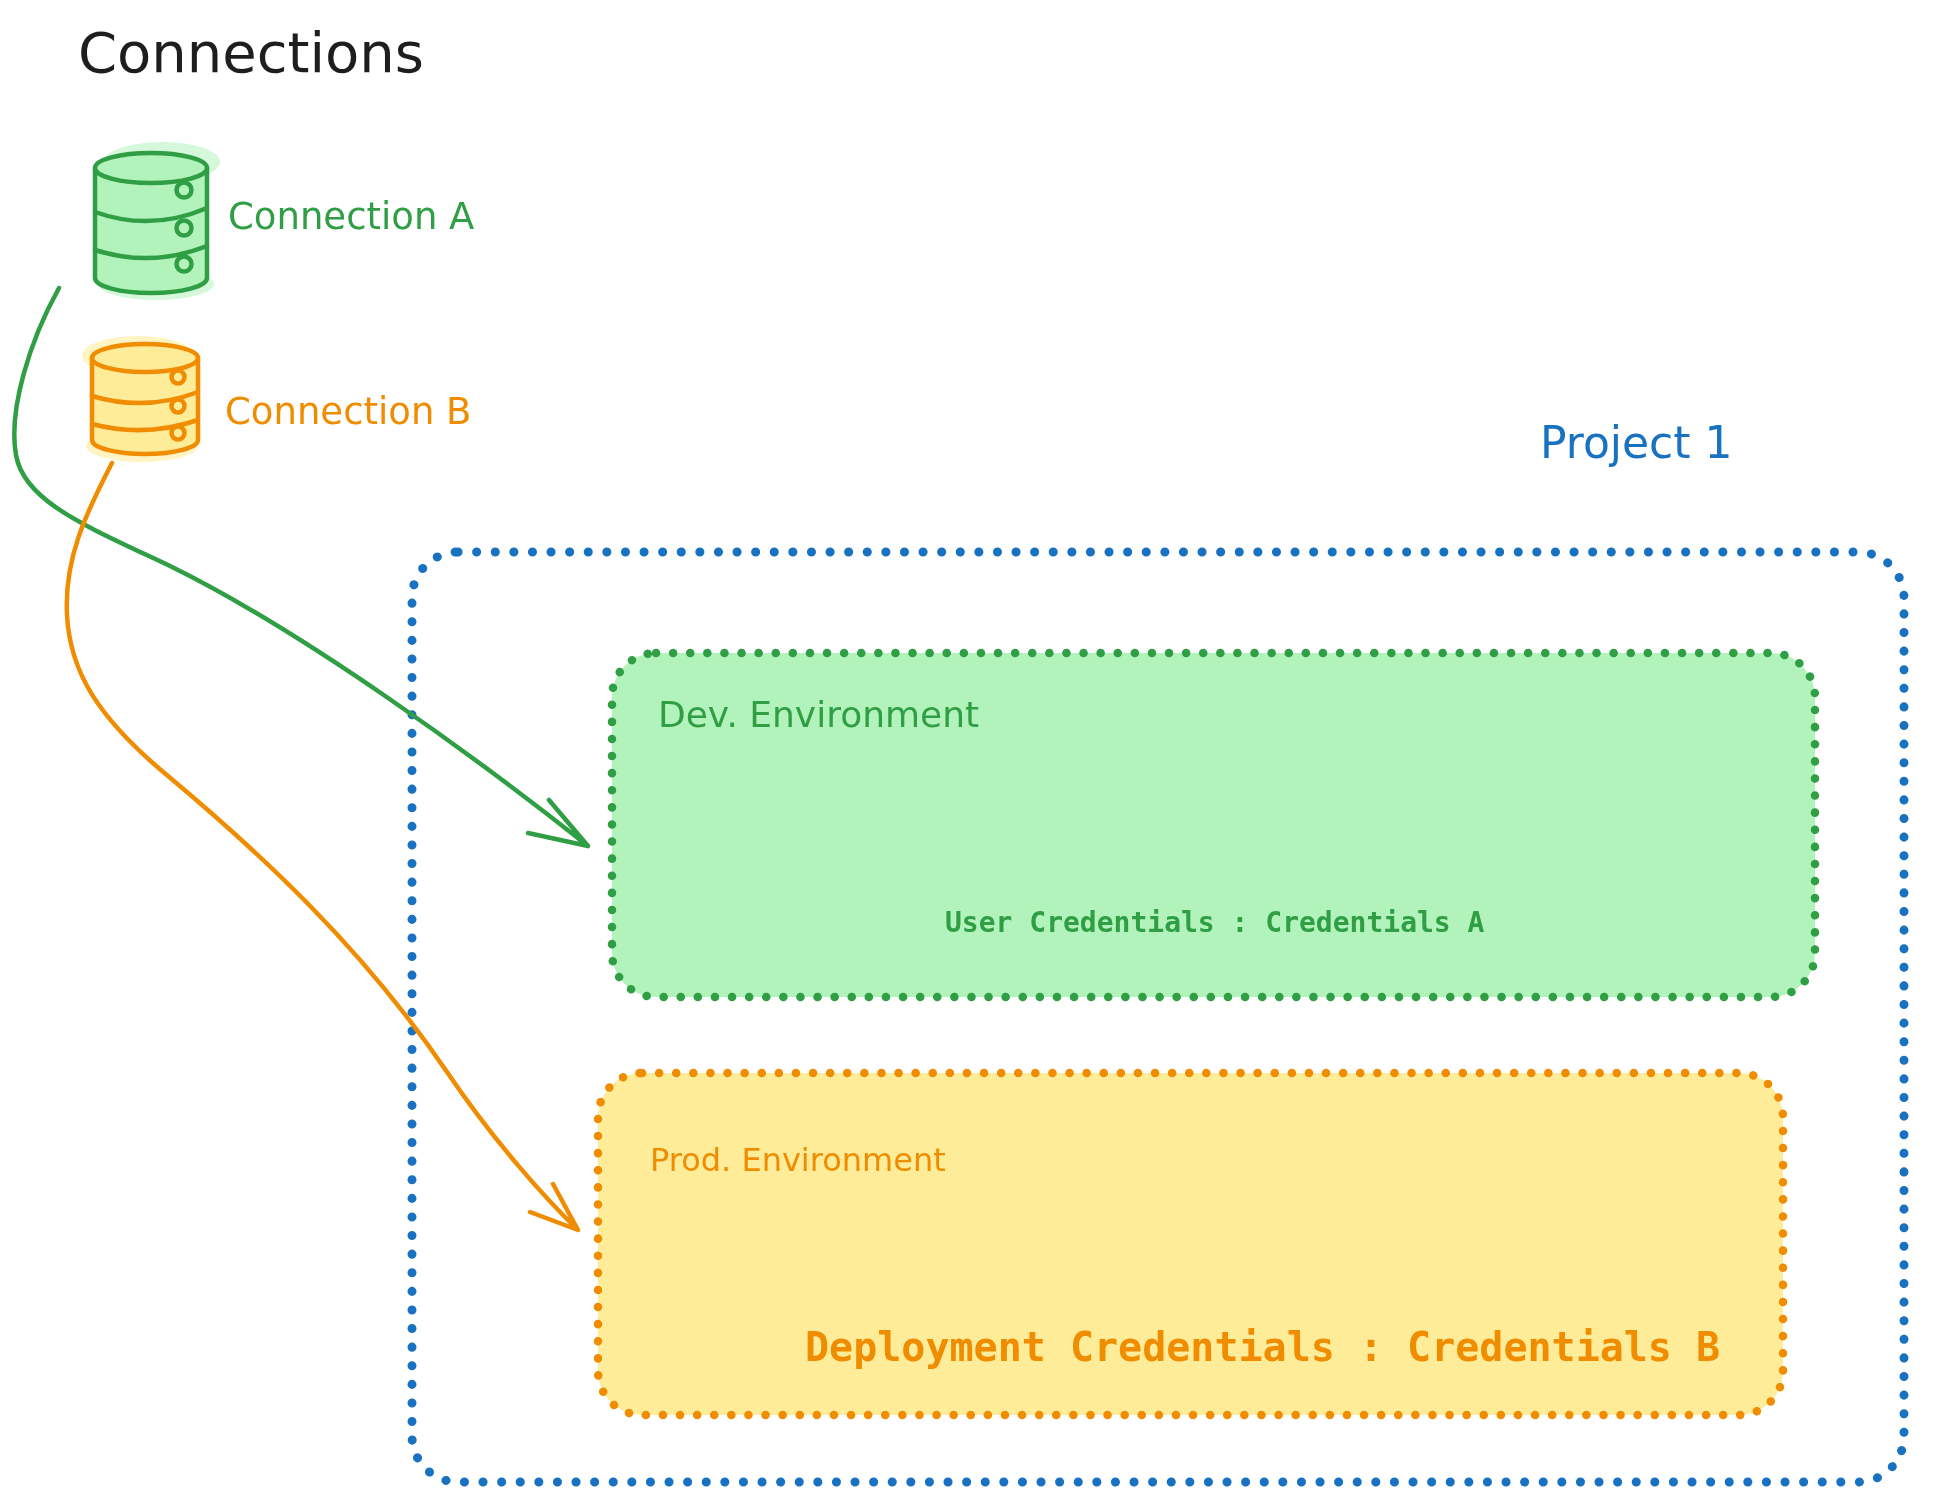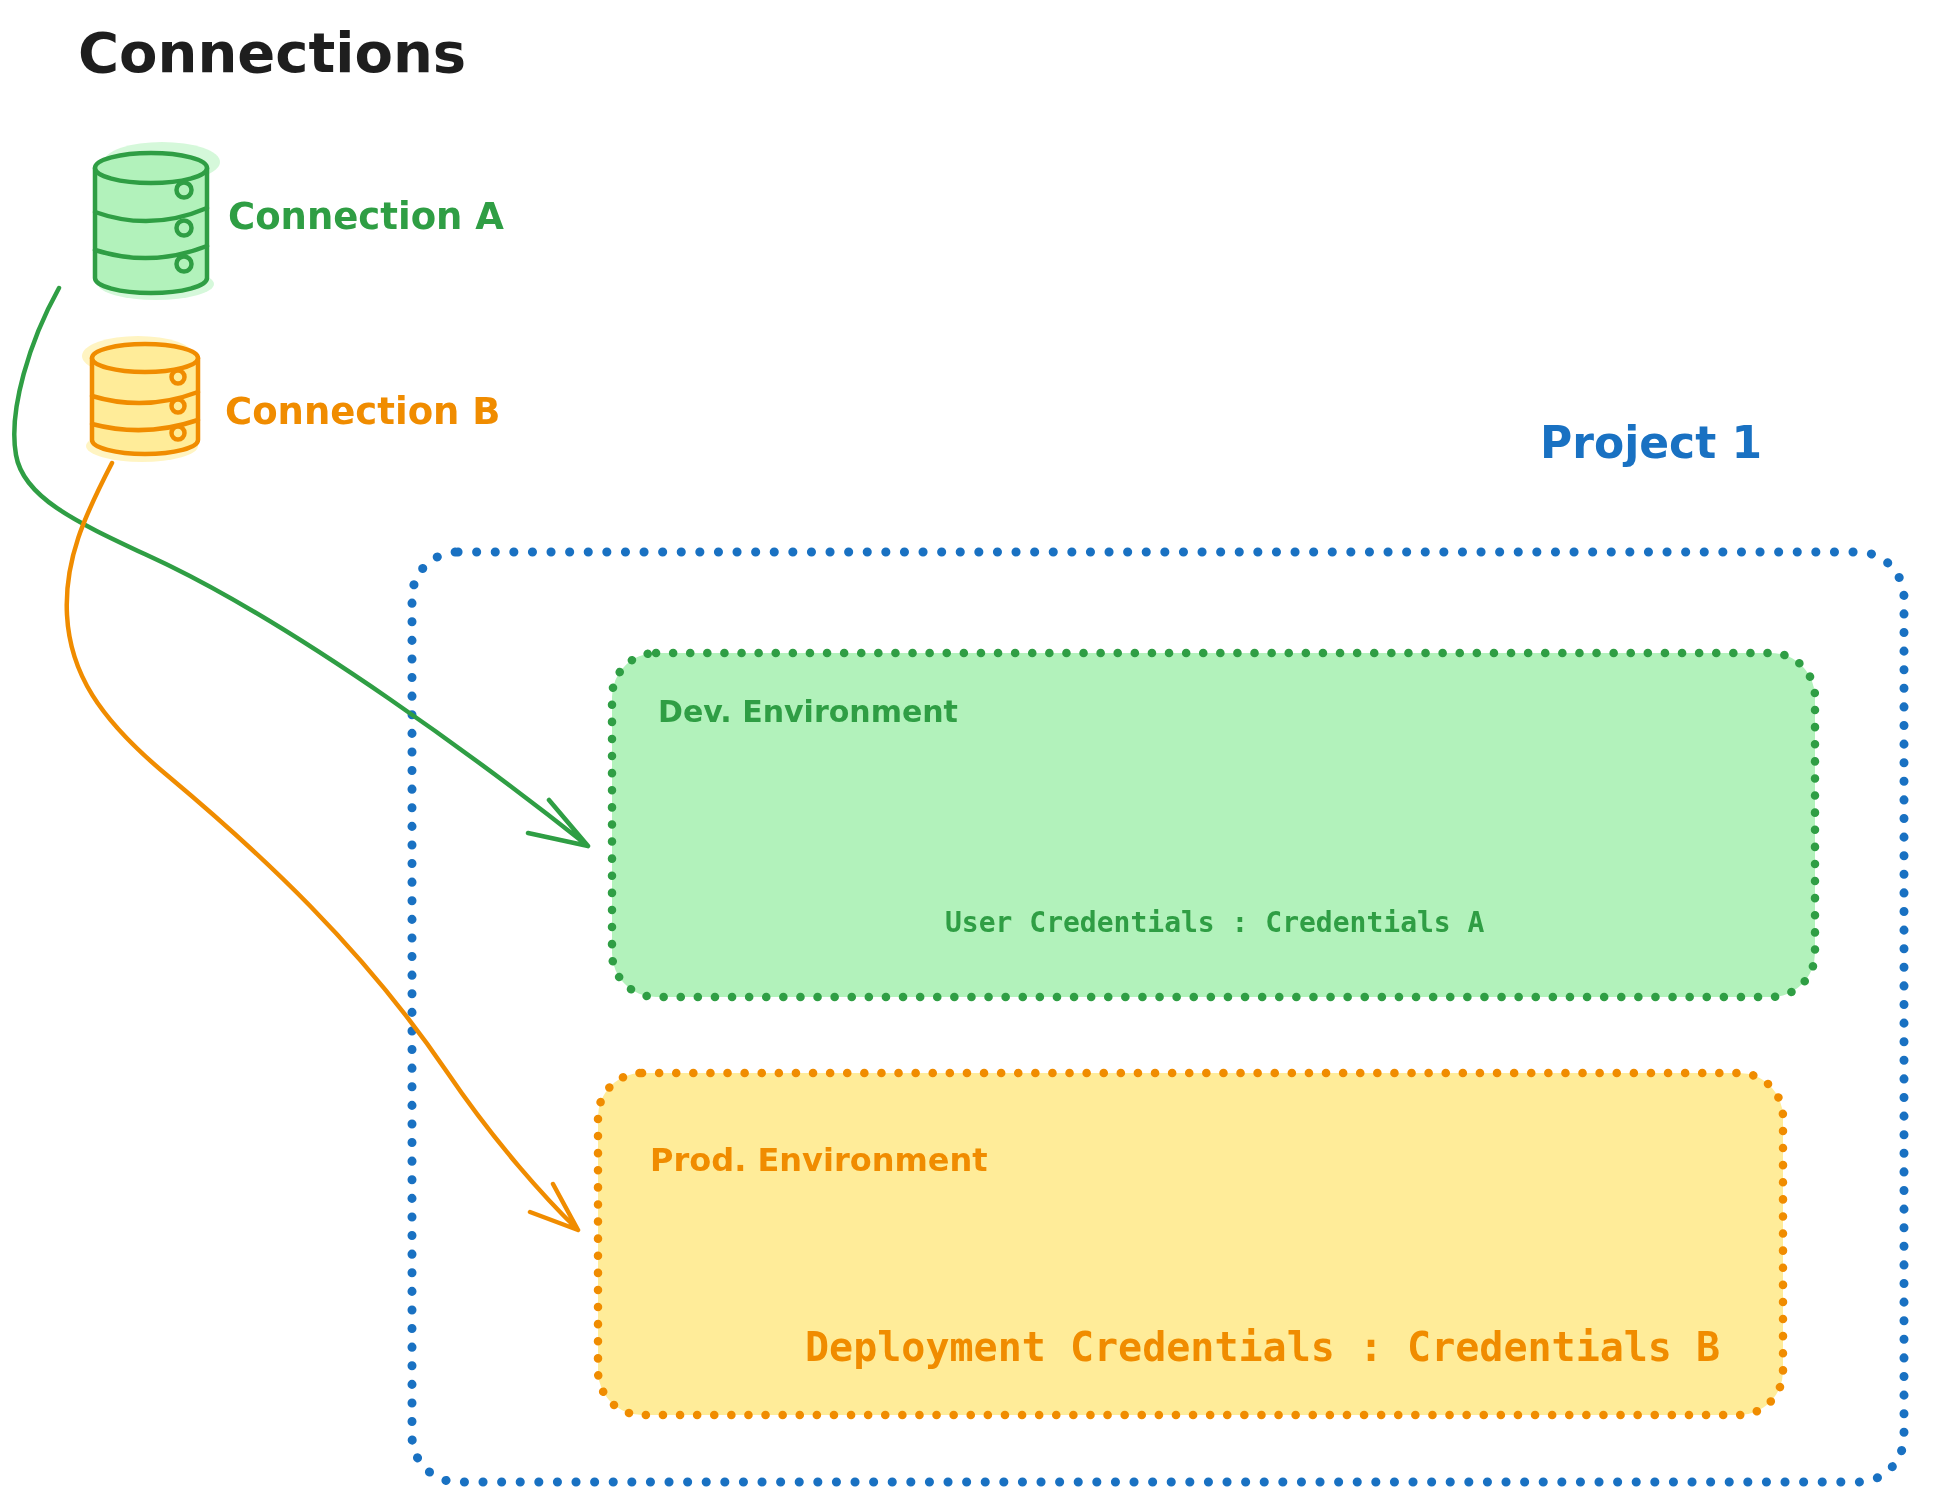--- a/index.html
+++ b/index.html
@@ -5,21 +5,21 @@
   html,body{margin:0;padding:0;background:#ffffff;}
   #canvas{
     position:relative;
     width:1948px;height:1506px;
     background:#ffffff;
     font-family:"DejaVu Sans", sans-serif;
     overflow:hidden;
   }
   #diagram-svg{position:absolute;left:0;top:0;}
   .t{position:absolute;white-space:nowrap;line-height:1.05;}
-  .hand{font-family:"DejaVu Sans", sans-serif;font-weight:700;}
+  .hand{font-family:"DejaVu Sans", sans-serif;font-weight:400;}
   .mono{font-family:"DejaVu Sans Mono", monospace;font-weight:600;}
   .black{color:#1e1e1e;}
   .green{color:#2f9e44;text-align:right;}
   .orange{color:#f08c00;text-align:right;}
   .blue{color:#1971c2;}
 </style>
 </head>
 <body>
 
 <div id="canvas">
@@ -62,21 +62,21 @@
   </svg>
 
   <div class="t hand black" style="left:78px;top:24px;font-size:56px;">Connections</div>
 
   <div class="t hand green" style="left:228px;top:198px;font-size:37px;">Connection A</div>
 
   <div class="t hand orange" style="left:225px;top:393px;font-size:37px;">Connection B</div>
 
   <div class="t hand blue" style="left:1540px;top:420px;font-size:44px;">Project 1</div>
 
-  <div class="t hand green" style="left:658px;top:696px;font-size:30px;">Dev. Environment</div>
+  <div class="t hand green" style="left:658px;top:696px;font-size:36px;">Dev. Environment</div>
 
   <div class="t mono green" style="left:945px;top:908px;font-size:28px;">User Credentials : Credentials A</div>
 
   <div class="t hand orange" style="left:650px;top:1144px;font-size:32px;">Prod. Environment</div>
 
   <div class="t mono orange" style="left:805px;top:1326px;font-size:40px;">Deployment Credentials : Credentials B</div>
 
 </div>
 
 </body></html>

